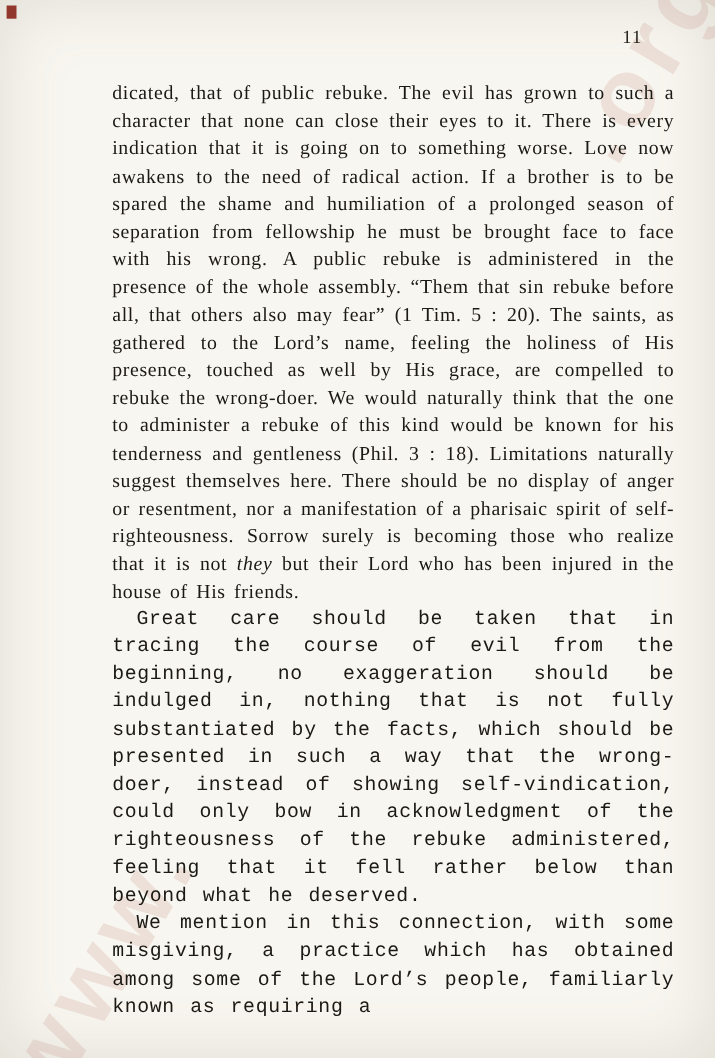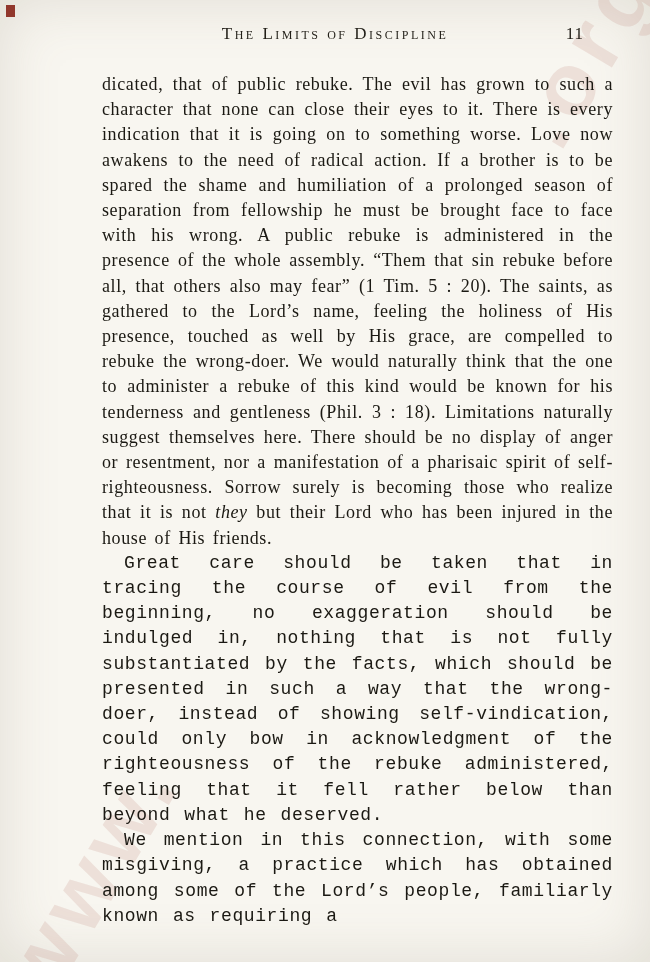--- a/index.html
+++ b/index.html
@@ -101,21 +101,20 @@
 <div class="page">
 
   <div class="corner-mark"></div>
 
   <div class="watermark">
     <span>www.</span>
     <span>.org</span>
   </div>
 
   <div class="header">
-    <span class="running-title">The Limits of Discipline</span>
     <span class="page-number">11</span>
   </div>
 
   <div class="body-text">
 
     <p class="para"><span>dicated, that of public rebuke. The evil has grown to such a character that none can close their eyes to it. There is every indication that it is going on to something worse. Love now awakens to the need of radical action. If a brother is to be spared the shame and humiliation of a prolonged season of separation from fellowship he must be brought face to face with his wrong. A public rebuke is administered in the presence of the whole assembly. “Them that sin rebuke before all, that others also may fear” (1 Tim. 5 : 20). The saints, as gathered to the Lord’s name, feeling the holiness of His presence, touched as well by His grace, are compelled to rebuke the wrong-doer. We would naturally think that the one to administer a rebuke of this kind would be known for his tenderness and gentleness (Phil. 3 : 18). Limitations naturally suggest themselves here. There should be no display of anger or resentment, nor a manifestation of a pharisaic spirit of self-righteousness. Sorrow surely is becoming those who realize that it is not </span><em>they</em><span> but their Lord who has been injured in the house of His friends.</span></p>
 
     <p class="para indent">Great care should be taken that in tracing the course of evil from the beginning, no exaggeration should be indulged in, nothing that is not fully substantiated by the facts, which should be presented in such a way that the wrong-doer, instead of showing self-vindication, could only bow in acknowledgment of the righteousness of the rebuke administered, feeling that it fell rather below than beyond what he deserved.</p>
 
     <p class="para indent">We mention in this connection, with some misgiving, a practice which has obtained among some of the Lord’s people, familiarly known as requiring a</p>

